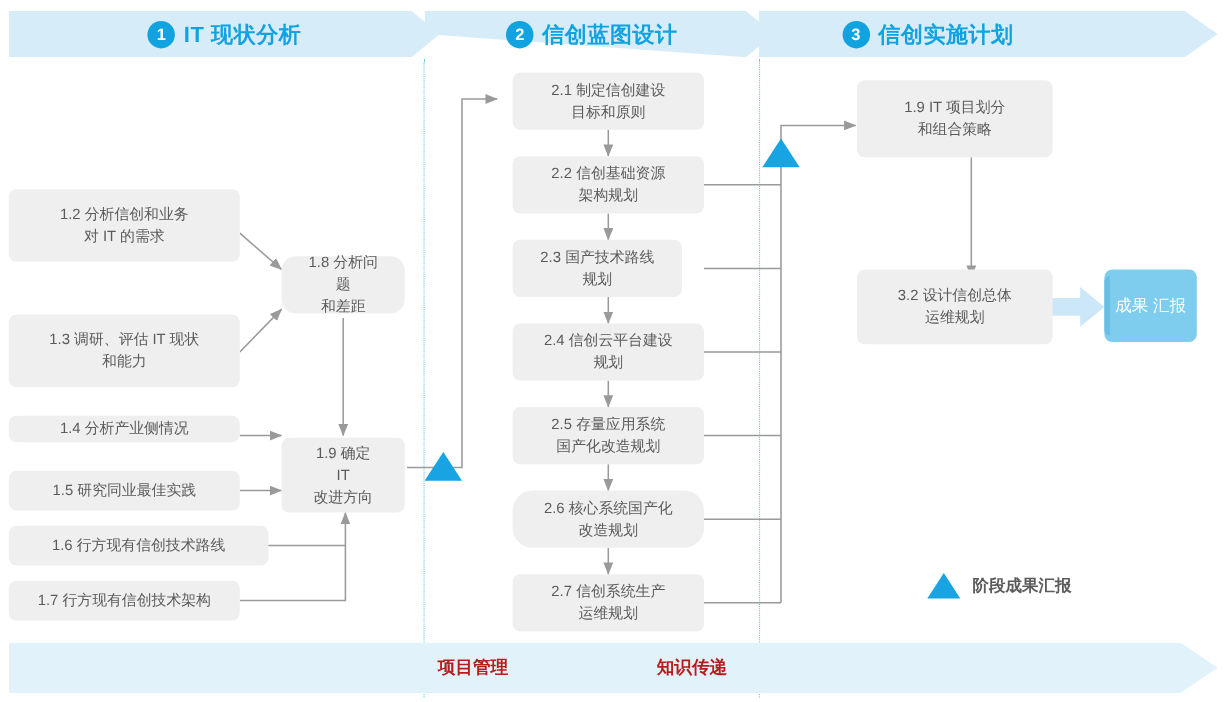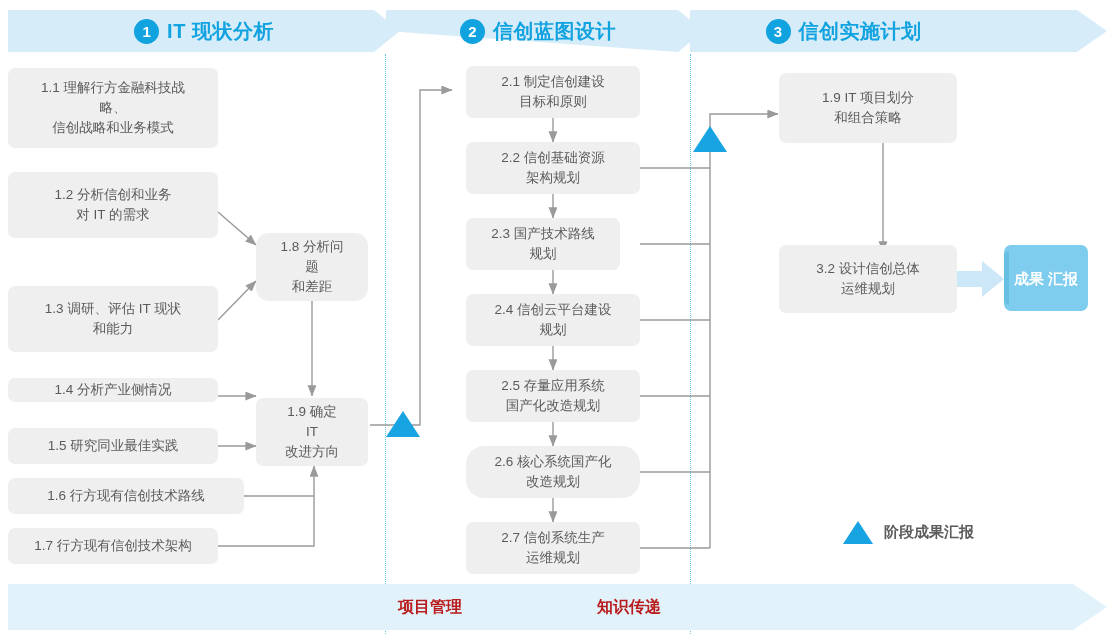--- a/index.html
+++ b/index.html
@@ -80,21 +80,21 @@
   }
   .box span{display:block;}
 
   
   .result-box{
     position:absolute;
     background:#7ecdee;
     border-radius:7px;
     color:#ffffff;
     font-size:15px;
-    font-weight:bold;
+    font-weight:normal;
     line-height:21px;
     display:flex;
     align-items:center;
     justify-content:center;
     text-align:center;
     box-sizing:border-box;
   }
   .result-box::before{
     content:"";
     position:absolute;
@@ -236,26 +236,20 @@
       <path d="M710,548 L710,114 L778,114" marker-end="url(#arw)"></path>
 
       <path d="M883,143 L883,252" marker-end="url(#arw)"></path>
     </g>
 
     <g fill="#cbe7f8">
       <path d="M947,271 L982,271 L982,261 L1004,279 L982,297 L982,287 L947,287 z"></path>
     </g>
   </svg>
 
-  <div class="box" style="left:8px;top:68px;width:210px;height:80px;">
-    <span>
-      <span>1.1 理解行方金融科技战略、</span>
-      <span>信创战略和业务模式</span>
-    </span>
-  </div>
 
   <div class="box" style="left:8px;top:172px;width:210px;height:66px;">
     <span>
       <span>1.2 分析信创和业务</span>
       <span>对 IT 的需求</span>
     </span>
   </div>
 
   <div class="box" style="left:8px;top:286px;width:210px;height:66px;">
     <span>
@@ -273,21 +267,21 @@
   </div>
 
   <div class="box" style="left:8px;top:478px;width:236px;height:36px;">
     <span>1.6 行方现有信创技术路线</span>
   </div>
 
   <div class="box" style="left:8px;top:528px;width:210px;height:36px;">
     <span>1.7 行方现有信创技术架构</span>
   </div>
 
-  <div class="box" style="left:256px;top:233px;width:112px;height:68px;border-radius:13px;">
+  <div class="box" style="left:256px;top:233px;width:112px;height:52px;border-radius:13px;">
     <span>
       <span>1.8 分析问题</span>
       <span>和差距</span>
     </span>
   </div>
 
   <div class="box" style="left:256px;top:398px;width:112px;height:68px;">
     <span>
       <span>1.9 确定 IT</span>
       <span>改进方向</span>

